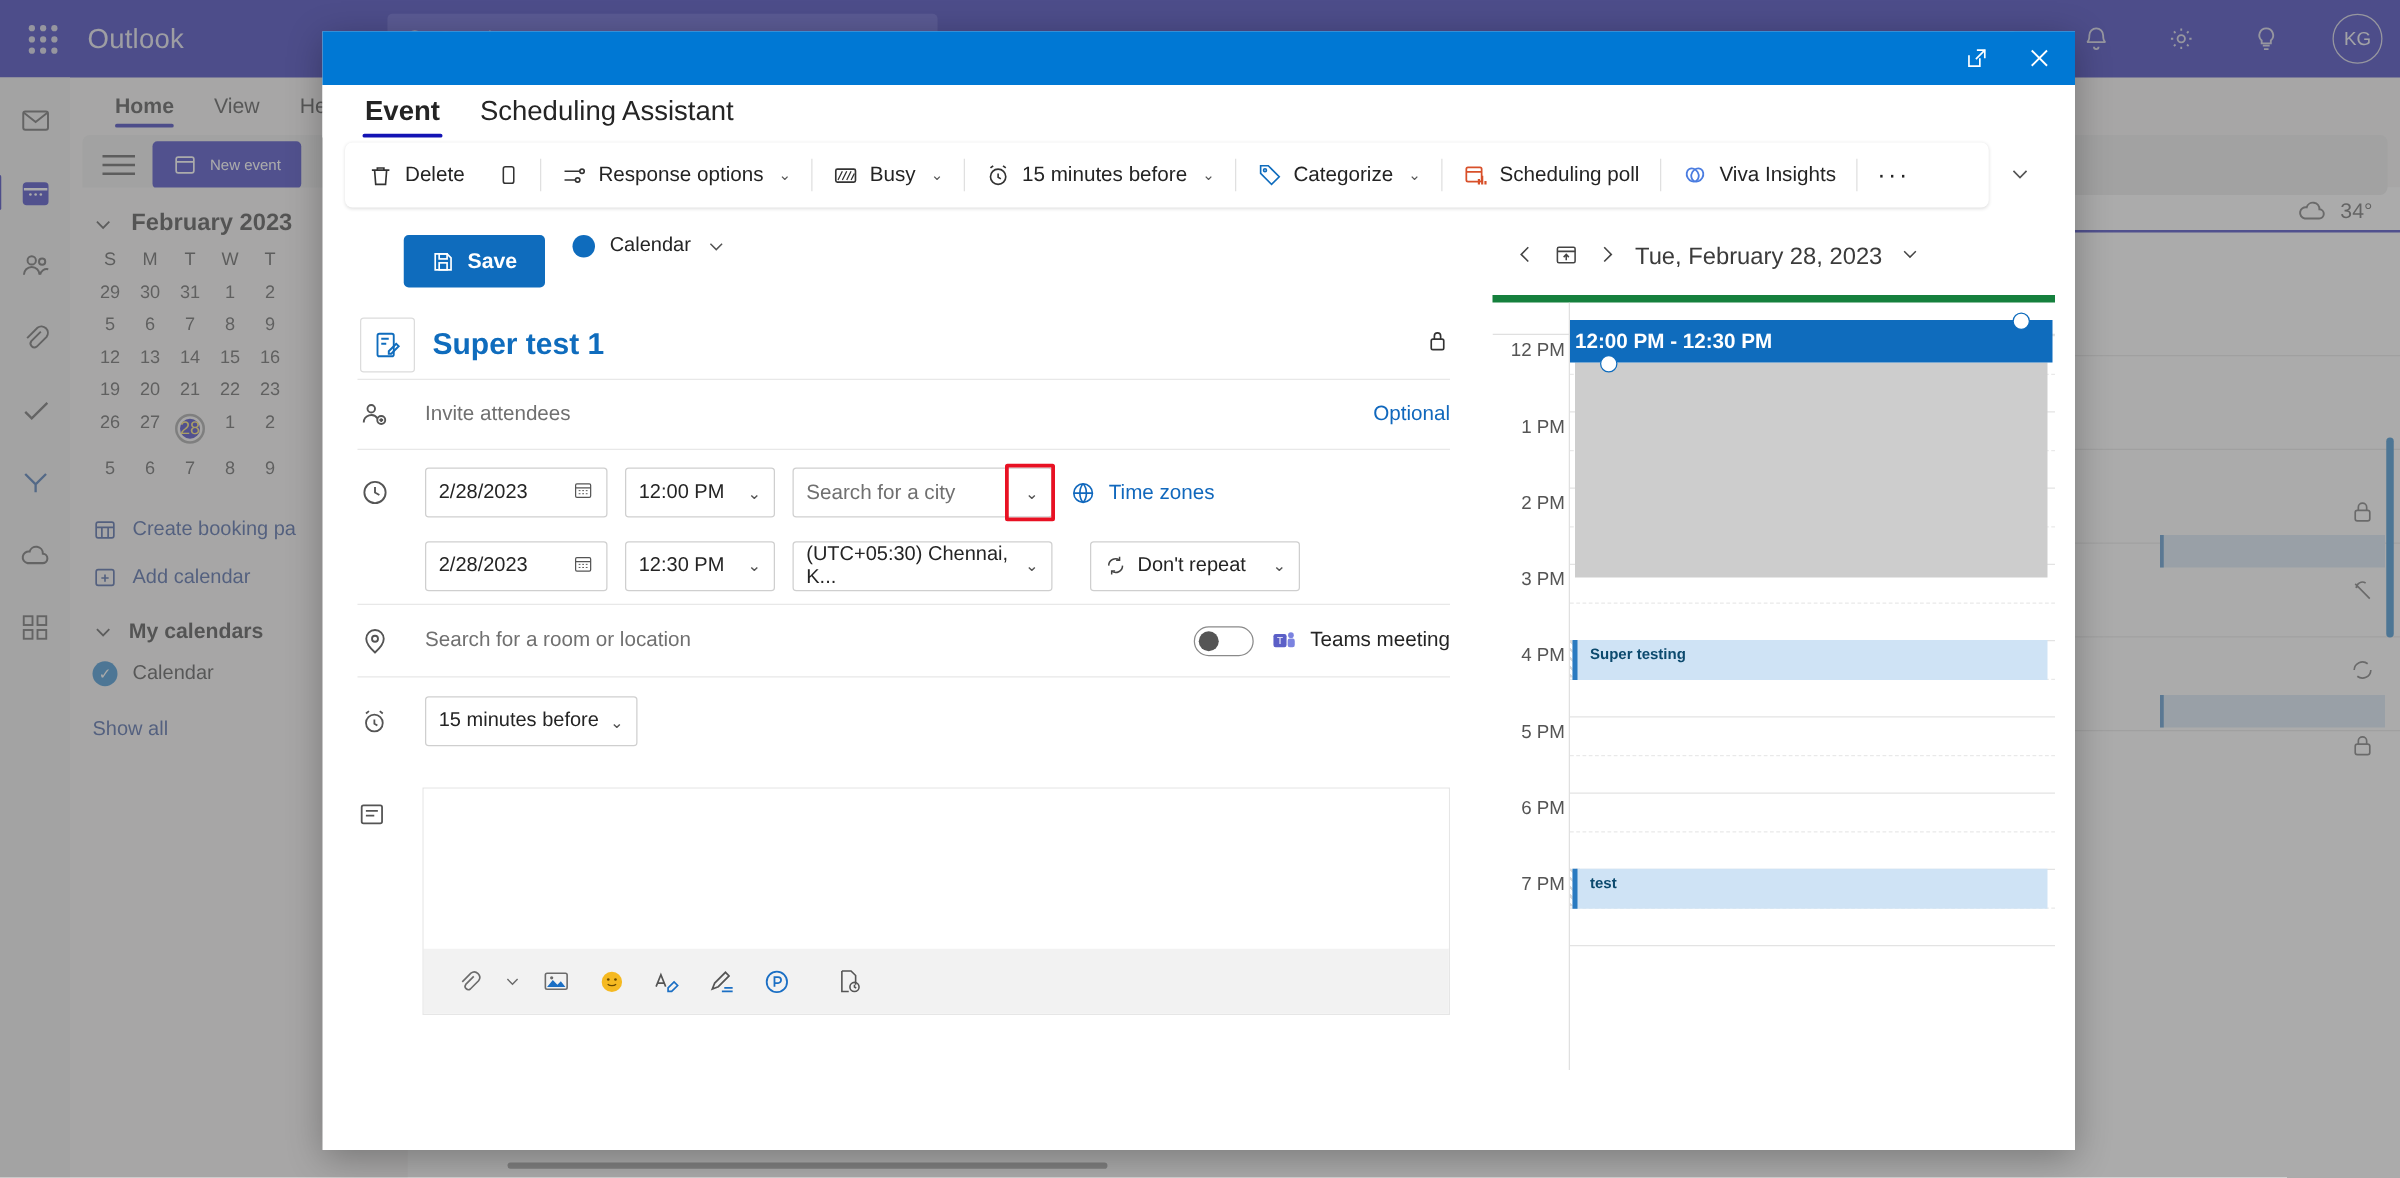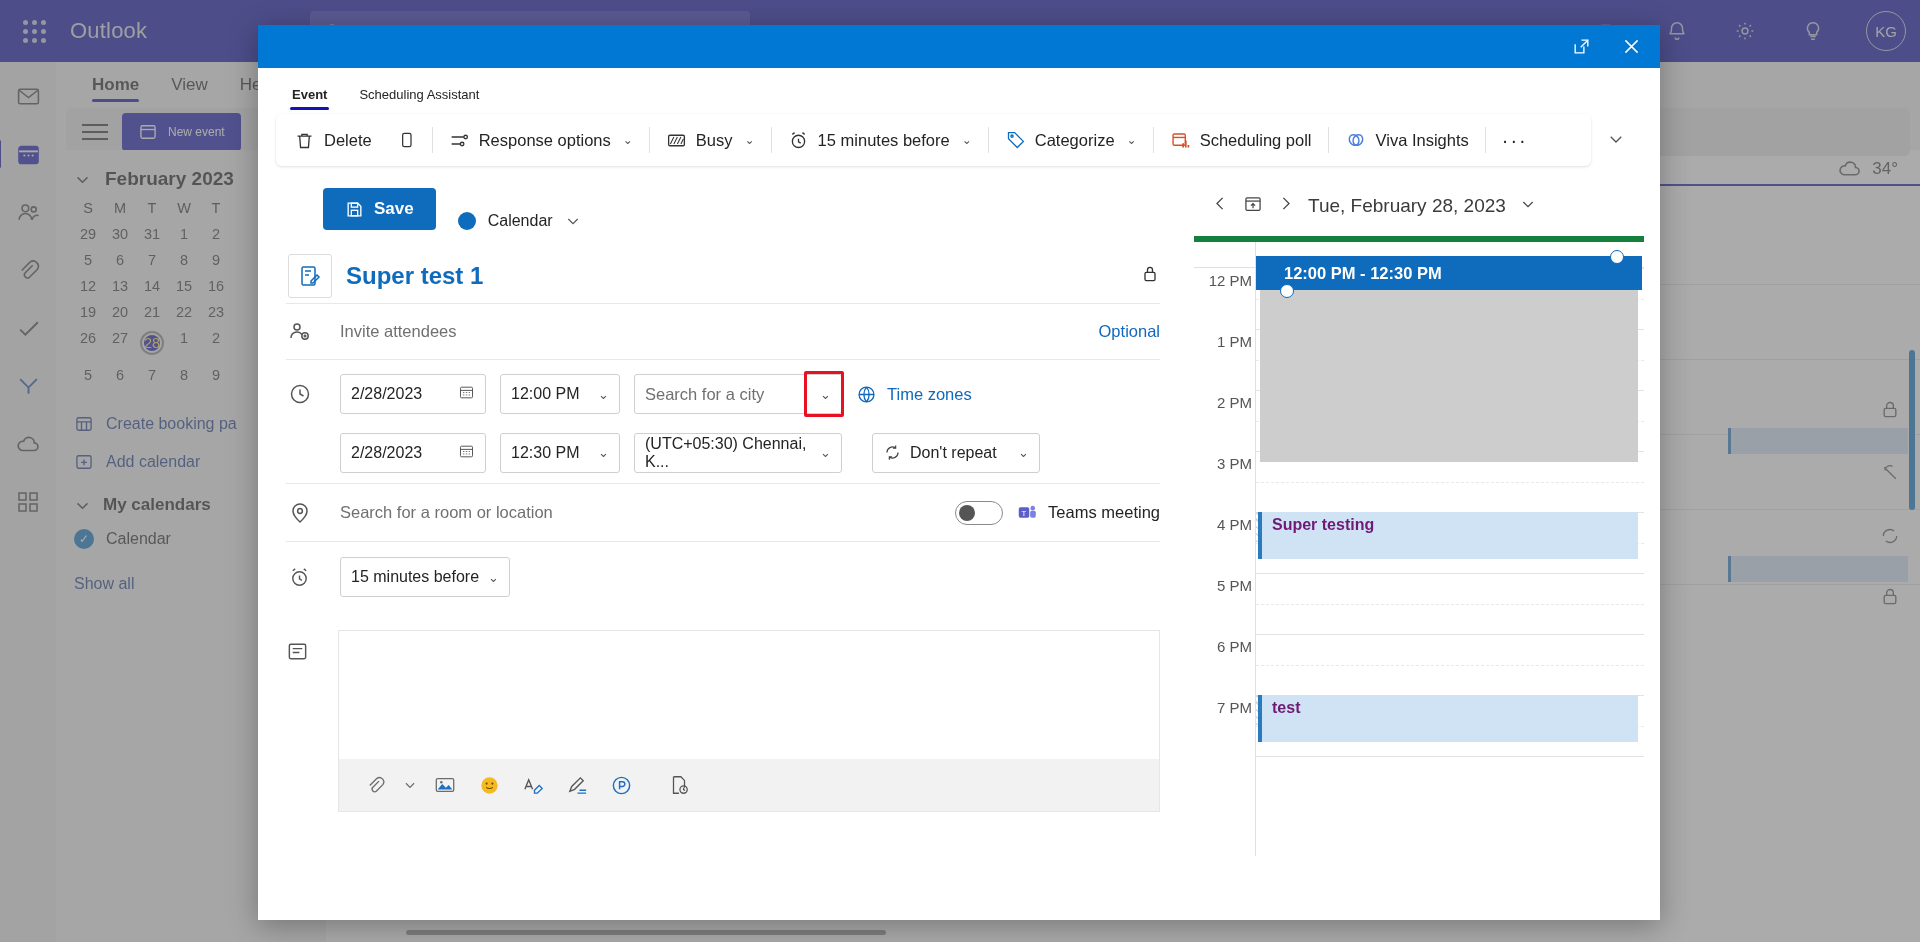--- a/index.html
+++ b/index.html
@@ -94,41 +94,41 @@
 
   
   #dialog {
     position:absolute; left:258px; top:25px; width:1402px; height:895px;
     background:#fff; z-index:60; box-shadow: 0 6px 28px rgba(0,0,0,.30);
   }
   .dlg-titlebar { height:43px; background:#0078d4; display:flex; align-items:center; justify-content:flex-end; padding-right:10px; gap:12px;}
   .tb-btn { width:38px; height:34px; display:flex; align-items:center; justify-content:center; color:#fff;}
 
   .dlg-tabs { height:42px; background:#fff; display:flex; align-items:flex-end; padding-left:20px; gap:4px; border-bottom:none;}
-  .dtab { font-size:13px; color:#242424; padding: 4px 14px 8px; position:relative; }
+  .dtab { font-size:22px; color:#242424; padding: 4px 14px 8px; position:relative; }
   .dtab.active { font-weight:700; }
   .dtab.active::after{ content:""; position:absolute; left:12px; right:12px; bottom:0px; height:3px; background:#1414b4; border-radius:2px;}
 
   .dlg-toolbar {
     margin: 4px 18px 0 18px; height:52px; background:#fff; border-radius:6px;
     box-shadow: 0 1px 3px rgba(0,0,0,.13); display:flex; align-items:center; padding: 0 6px; position:relative;
     width: 1315px;
   }
   .tool {
     display:flex; align-items:center; gap:9px; height:40px; padding: 0 12px; font-size:16.5px; color:#242424; white-space:nowrap;
   }
   .tool .chev { color:#555; font-size:12px; margin-left:3px;}
   .tsep { width:1px; height:26px; background:#e0e0e0; margin: 0 4px; }
   .tb-collapse { position:absolute; right:-34px; top:16px; color:#555; }
 
   .dlg-body { position:absolute; left:0; right:0; top:145px; bottom:0; display:flex; }
   .form-col { width:930px; padding: 18px 28px 0 28px; }
   .preview-col { width:472px; padding: 14px 16px 0 6px; }
 
-  .save-row { display:flex; align-items:flex-end; gap:22px; padding-bottom:18px;padding-left:37px; }
+  .save-row { display:flex; align-items:flex-start; gap:22px; padding-bottom:18px;padding-left:37px; }
   .save-btn {
     background:#0f6cbd; color:#fff; height:42px; border-radius:4px; display:flex; align-items:center; gap:10px;
     padding: 0 22px; font-size:17px; font-weight:600;
   }
   .cal-pick { display:flex; align-items:center; gap:12px; font-size:16px; color:#242424;}
   .cal-dot { width:18px; height:18px; border-radius:50%; background:#0f6cbd; }
 
   .frow { display:flex; align-items:center; min-height:56px; border-bottom:1px solid #e8e8e8; padding-left:2px; }
   .frow.noline { border-bottom:none; }
   .ficon { width:52px; display:flex; align-items:center; justify-content:flex-start; color:#555; flex:0 0 52px;}
@@ -171,25 +171,25 @@
   .pv-head { display:flex; align-items:center; gap:14px; height:44px; padding-left:18px; color:#3b3b3b; font-size:19px;}
   .pv-nav { color:#444; font-size:18px; }
   .pv-grid { position:relative; margin-top:8px; height:620px; overflow:hidden; border-top:6px solid #15803d; }
   .pv-allday { height:26px; border-bottom:1px solid #e0e0e0; }
   .pv-gut { position:absolute; left:0; top:0; width:62px; bottom:0; border-right:1px solid #e0e0e0;}
   .hr-label { position:absolute; left:0; width:58px; text-align:right; font-size:15px; color:#555; }
   .hr-line { position:absolute; left:62px; right:0; border-top:1px solid #e3e3e3; }
   .hr-line.half { border-top:1px dashed #e9e9e9; }
   .pv-ev {
     position:absolute; left:64px; right:6px; background:#cfe3f5; border-left:4px solid #2a7ac0;
-    font-size:16px; color:#701a75; font-weight:600; padding: 4px 0 0 10px; height:47px;
+    font-size:12px; color:#0c4a6e; font-weight:600; padding: 4px 0 0 10px; height:32px;
   }
   .new-ev-bar {
     position:absolute; left:62px; right:2px; height:34px; background:#0f6cbd; color:#fff;
-    font-size:16.5px; font-weight:600; display:flex; align-items:center; padding-left:28px;
+    font-size:16.5px; font-weight:600; display:flex; align-items:center; padding-left:4px;
   }
   .new-ev-body { position:absolute; left:66px; right:6px; background:#cdcdcd; }
   .handle { position:absolute; width:14px; height:14px; border-radius:50%; background:#fff; border:1.5px solid #0f6cbd;}
   .hatch {
     position:absolute; left:62px; width:9px; background: repeating-linear-gradient(45deg,#dadada 0 2px,#fff 2px 5px);
   }
 </style>
 </head>
 <body>
 

